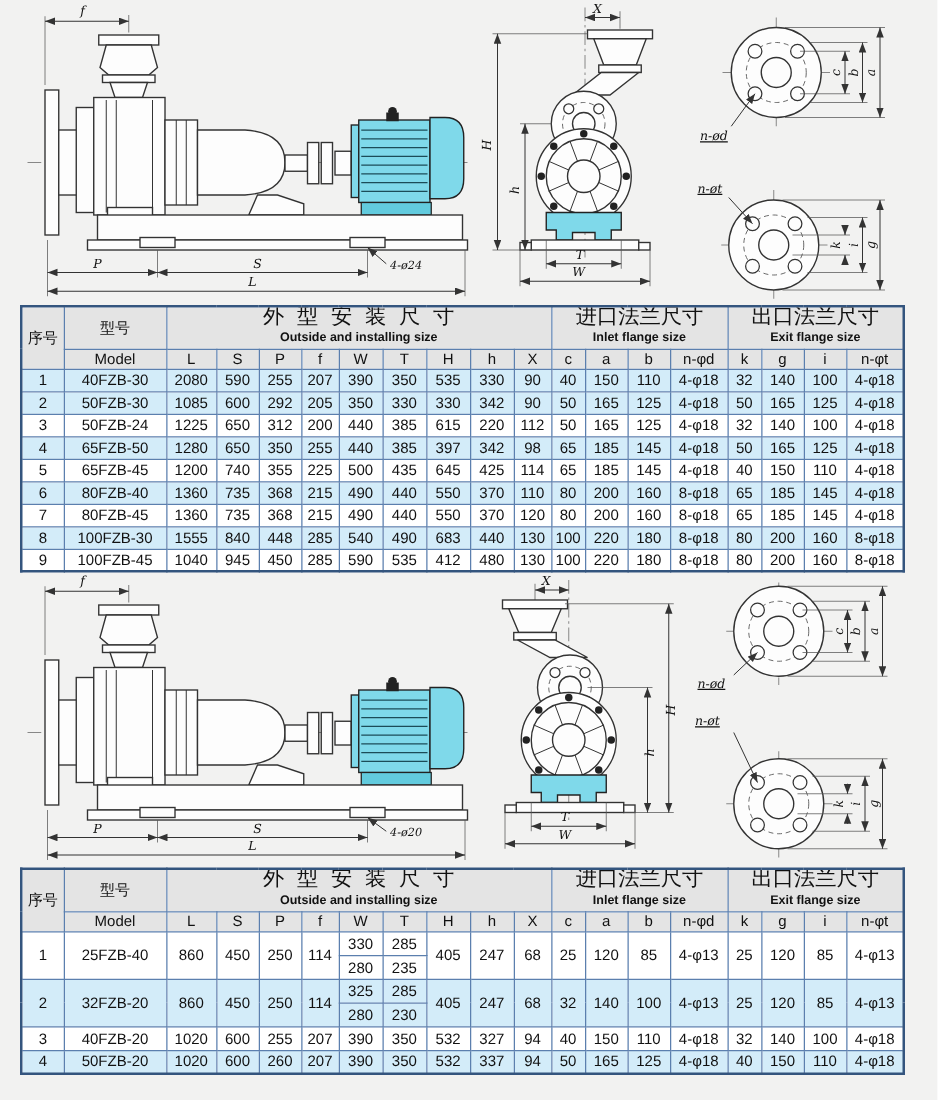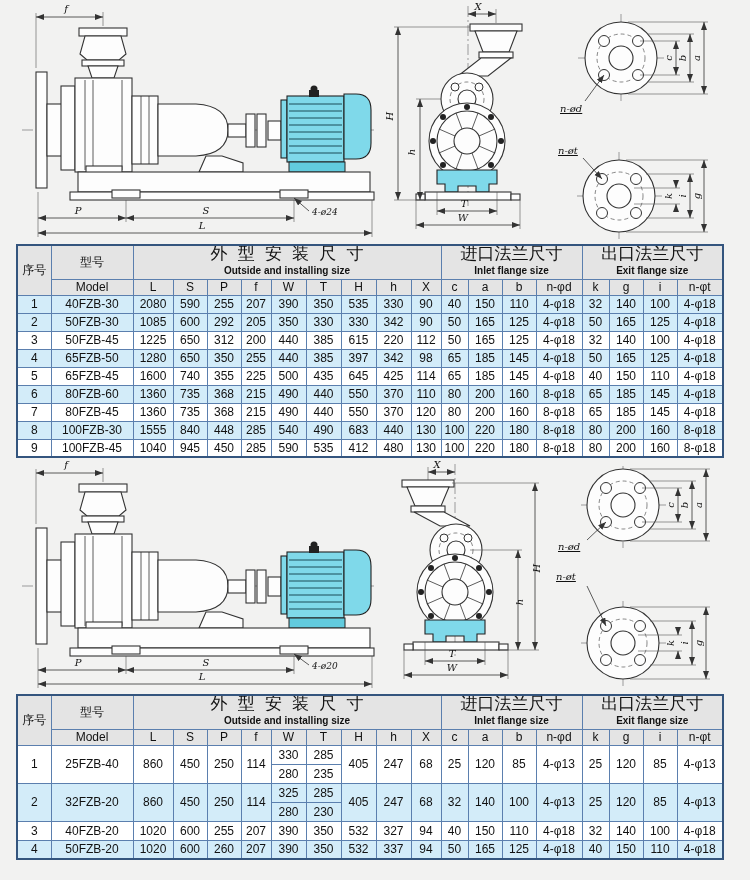--- a/index.html
+++ b/index.html
@@ -304,21 +304,21 @@
             <td>165</td>
             <td>125</td>
             <td>4-φ18</td>
             <td>50</td>
             <td>165</td>
             <td>125</td>
             <td>4-φ18</td>
           </tr>
           <tr>
             <td>3</td>
-            <td>50FZB-45</td>
+            <td>50FZB-24</td>
             <td>1225</td>
             <td>650</td>
             <td>312</td>
             <td>200</td>
             <td>440</td>
             <td>385</td>
             <td>615</td>
             <td>220</td>
             <td>112</td>
             <td>50</td>
@@ -347,41 +347,41 @@
             <td>145</td>
             <td>4-φ18</td>
             <td>50</td>
             <td>165</td>
             <td>125</td>
             <td>4-φ18</td>
           </tr>
           <tr>
             <td>5</td>
             <td>65FZB-45</td>
-            <td>1600</td>
+            <td>1200</td>
             <td>740</td>
             <td>355</td>
             <td>225</td>
             <td>500</td>
             <td>435</td>
             <td>645</td>
             <td>425</td>
             <td>114</td>
             <td>65</td>
             <td>185</td>
             <td>145</td>
             <td>4-φ18</td>
             <td>40</td>
             <td>150</td>
             <td>110</td>
             <td>4-φ18</td>
           </tr>
           <tr class="shaded">
             <td>6</td>
-            <td>80FZB-60</td>
+            <td>80FZB-40</td>
             <td>1360</td>
             <td>735</td>
             <td>368</td>
             <td>215</td>
             <td>490</td>
             <td>440</td>
             <td>550</td>
             <td>370</td>
             <td>110</td>
             <td>80</td>

